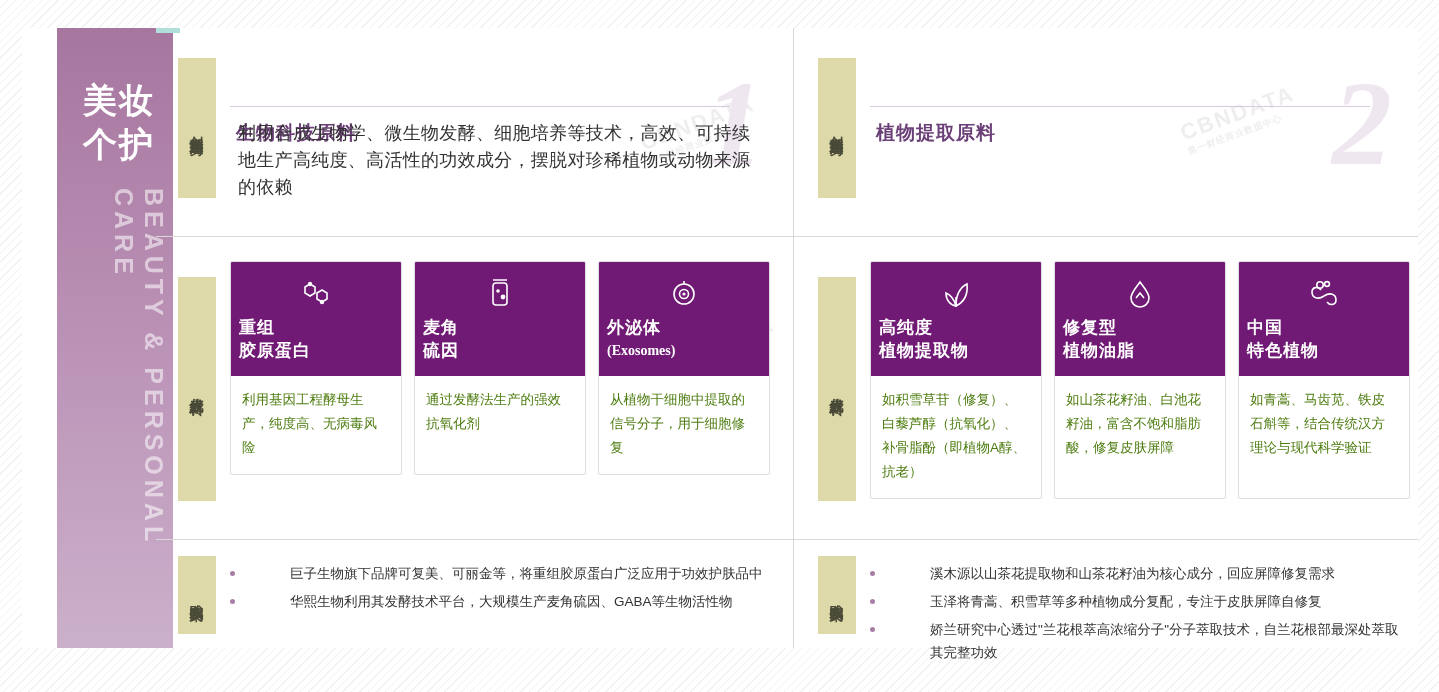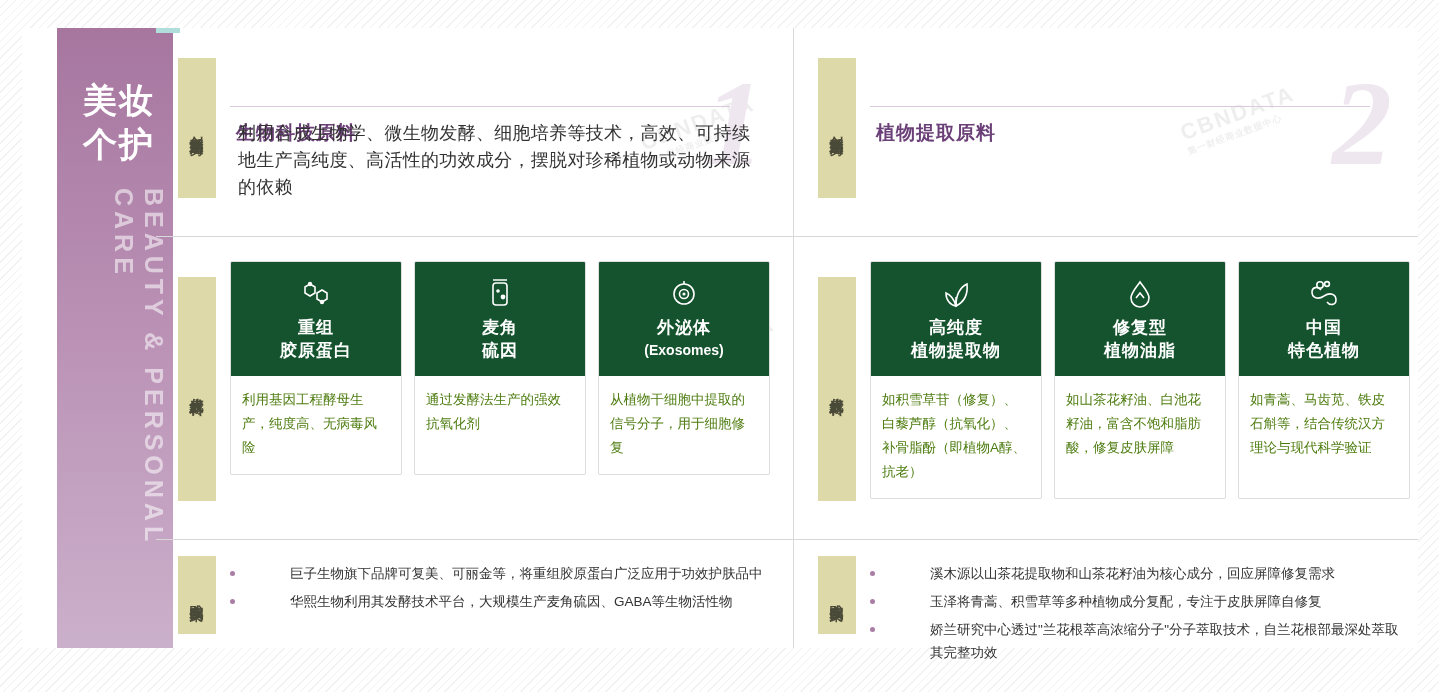--- a/index.html
+++ b/index.html
@@ -172,24 +172,25 @@
   }
   .card {
     width: 172px;
     border: 1px solid #dedede;
     background: #ffffff;
     box-sizing: border-box;
     overflow: hidden;
     border-radius: 2px;
   }
   .card-head {
-    background: #14532d;
+    background: #701a75;
     color: #ffffff;
     padding: 12px 8px 14px;
-    text-align: center;
+    text-align: left;
+    font-family: Liberation Serif, serif;
   }
   .card-icon {
     height: 40px;
     display: flex;
     align-items: center;
     justify-content: center;
   }
   .card-title {
     font-size: 17px;
     font-weight: bold;

